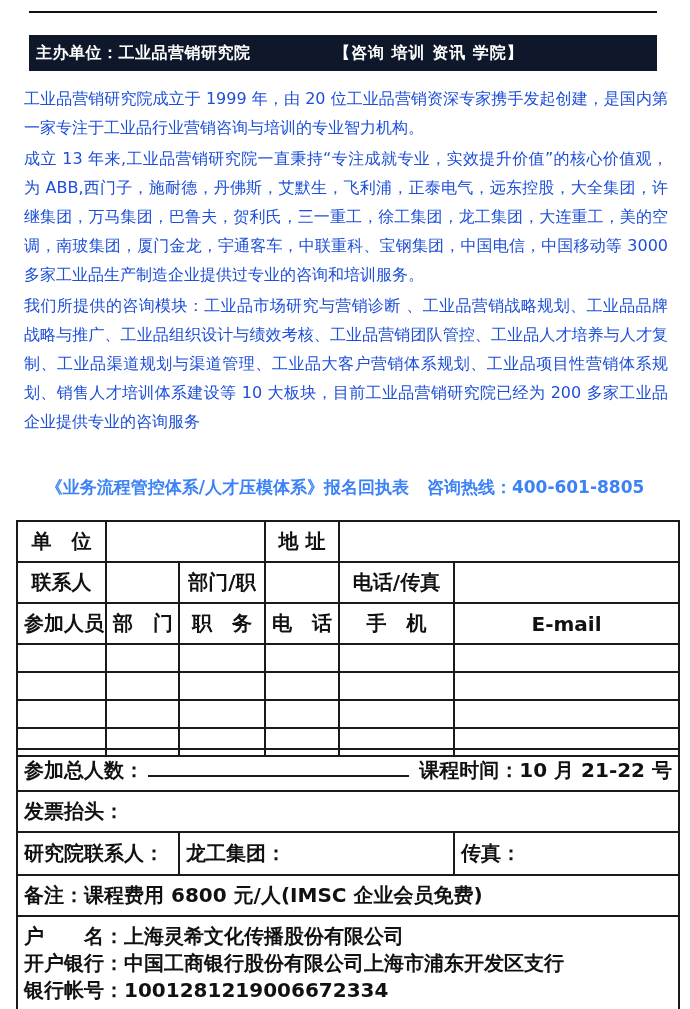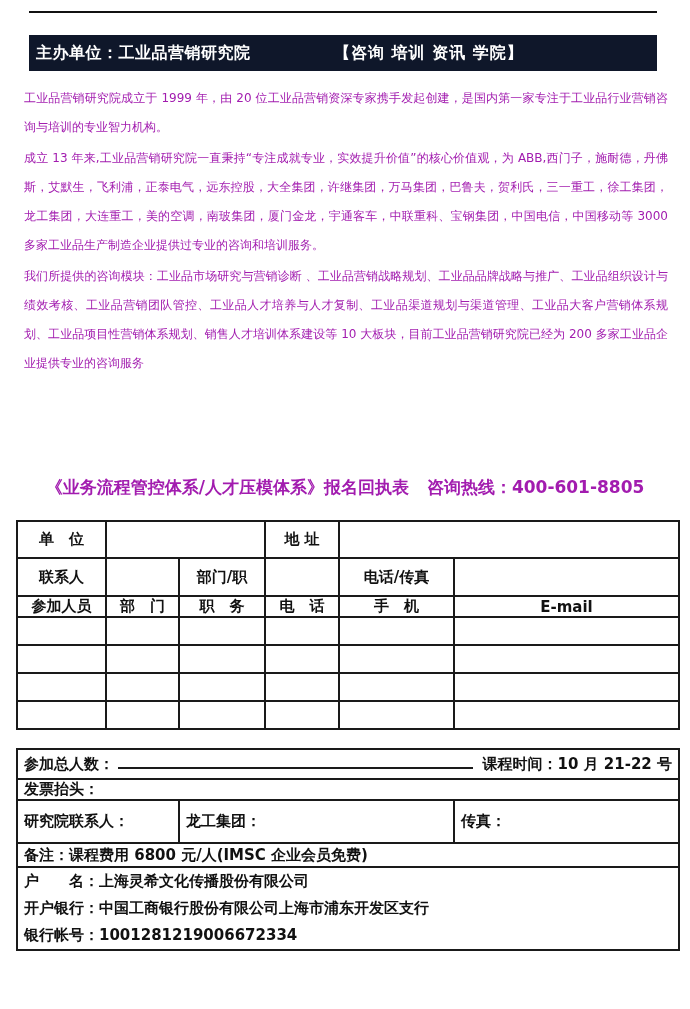--- a/index.html
+++ b/index.html
@@ -7,31 +7,31 @@
   body { font-family:"DejaVu Sans","Liberation Sans",sans-serif; }
   .page { position:relative; width:690px; height:1009px; background:#ffffff; overflow:hidden; }
 
   .top-rule { position:absolute; left:29px; top:11px; width:628px; height:2px; background:#111111; }
 
   .header-bar { position:absolute; left:29px; top:35px; width:628px; height:36px;
                 background:#0f172a; color:#ffffff; font-weight:bold; font-size:16px; }
   .header-bar .host { position:absolute; left:7px; top:8px; letter-spacing:0.5px; }
   .header-bar .tagline { position:absolute; left:305px; top:8px; letter-spacing:1px; }
 
-  .intro { position:absolute; left:24px; top:84px; width:644px; color:#a21caf;
-           font-size:12px; line-height:29px; text-align:justify; }
+  .intro { position:absolute; left:24px; top:84px; width:644px; color:#1d4ed8;
+           font-size:16px; line-height:29px; text-align:justify; }
   .intro p { margin-bottom:2px; }
 
   .form-title-line { position:absolute; left:0; top:476px; width:690px; text-align:center;
-                     font-size:17px; font-weight:bold; color:#a21caf; }
+                     font-size:17px; font-weight:bold; color:#3b82f6; }
   .form-title-line .gap { display:inline-block; width:18px; }
 
   table { border-collapse:collapse; table-layout:fixed; }
-  td { border:2px solid #1a1a1a; font-size:15px; font-weight:bold; color:#111111;
-       padding:0 6px; vertical-align:middle; overflow:hidden; white-space:nowrap; }
+  td { border:2px solid #1a1a1a; font-size:20px; font-weight:bold; color:#111111;
+       padding:6px 6px; vertical-align:middle; overflow:hidden; white-space:nowrap; }
   td.center { text-align:center; }
 
   .tbl-top { position:absolute; left:16px; top:520px; width:662px; }
   .tbl-bottom { position:absolute; left:16px; top:748px; width:662px; }
 
   .r-unit    { height:37px; }
   .r-contact { height:38px; }
   .r-heads   { height:16px; }
   .r-empty   { height:28px; }
   .r-total   { height:30px; }

